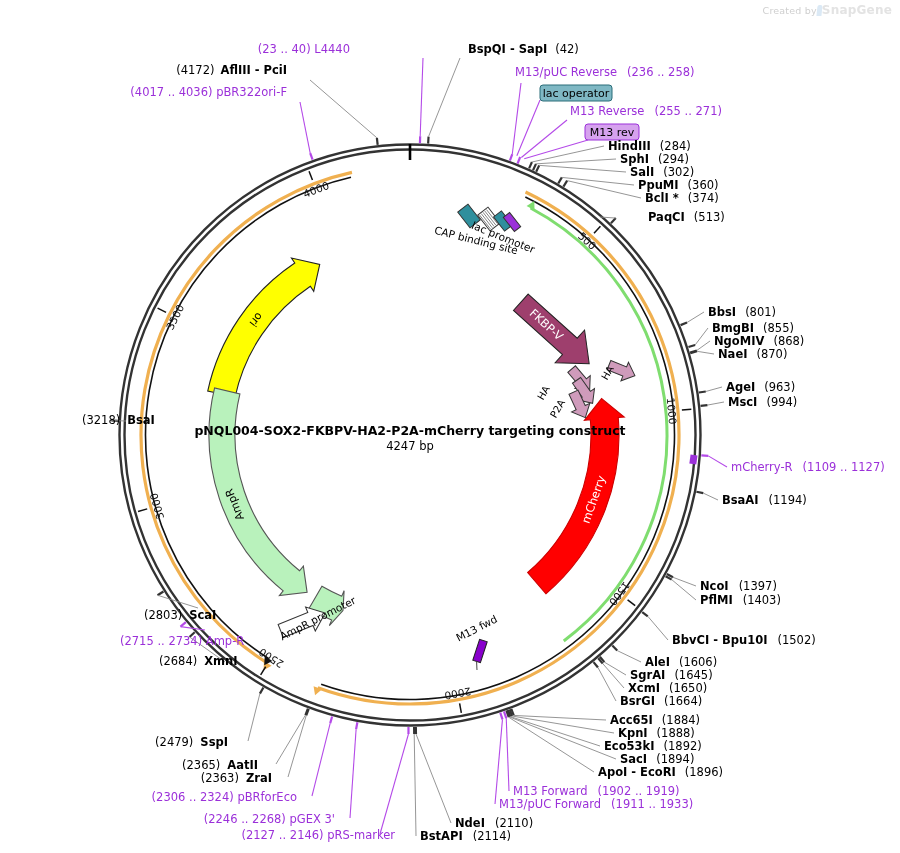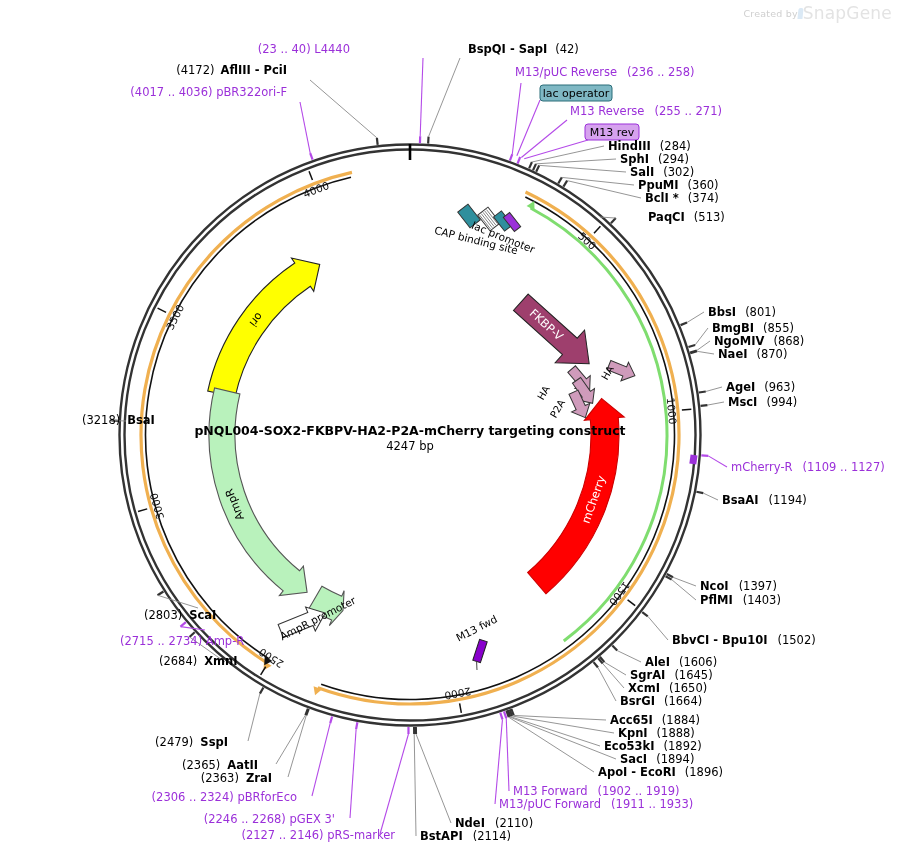--- a/index.html
+++ b/index.html
@@ -8,21 +8,21 @@
     font-family:"DejaVu Sans","Liberation Sans",sans-serif;
     overflow:hidden;position:relative;
   }
   #map{position:absolute;left:0;top:0;width:900px;height:853px;}
   .watermark{
     position:absolute;right:8px;top:3px;
     font-size:9.5px;color:#cfcfcf;
     font-family:"DejaVu Sans","Liberation Sans",sans-serif;
     letter-spacing:.2px;display:flex;align-items:center;gap:0;
   }
-  .watermark .sg{color:#e3e3e3;font-weight:normal;font-size:17px;}
+  .watermark .sg{color:#e3e3e3;font-weight:bold;font-size:12px;}
   .wmark-logo{display:inline-block;width:5px;height:11px;background:#dbe9f5;
     border-radius:2px 2px 0 0;transform:skewX(-6deg);}
   .title{font-size:12.5px;font-weight:bold;fill:#000;}
   .subtitle{font-size:11.5px;fill:#000;}
 </style>
 </head>
 <body>
 
 <div class="watermark">
   <span>Created by</span>

